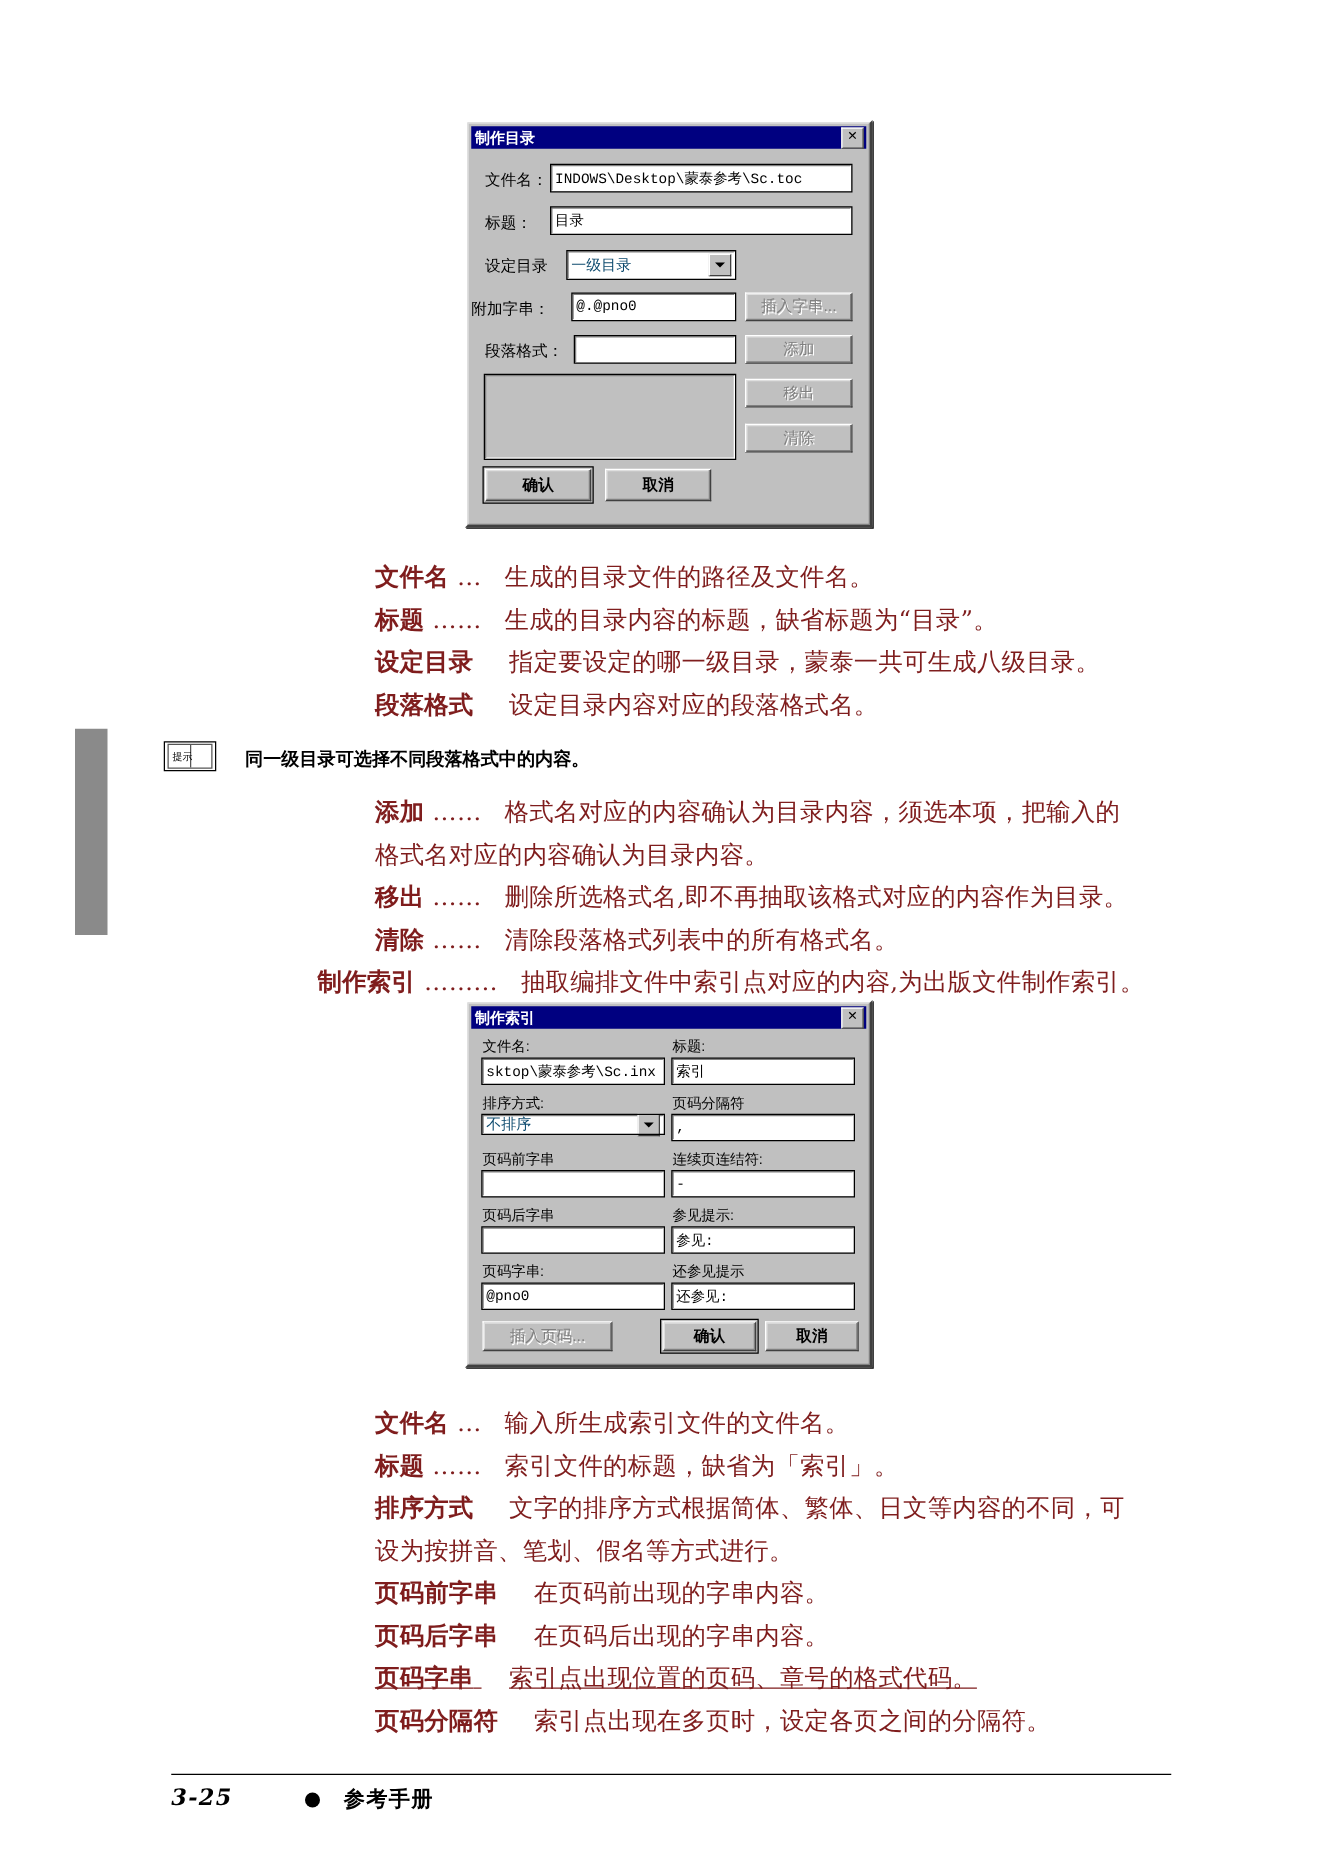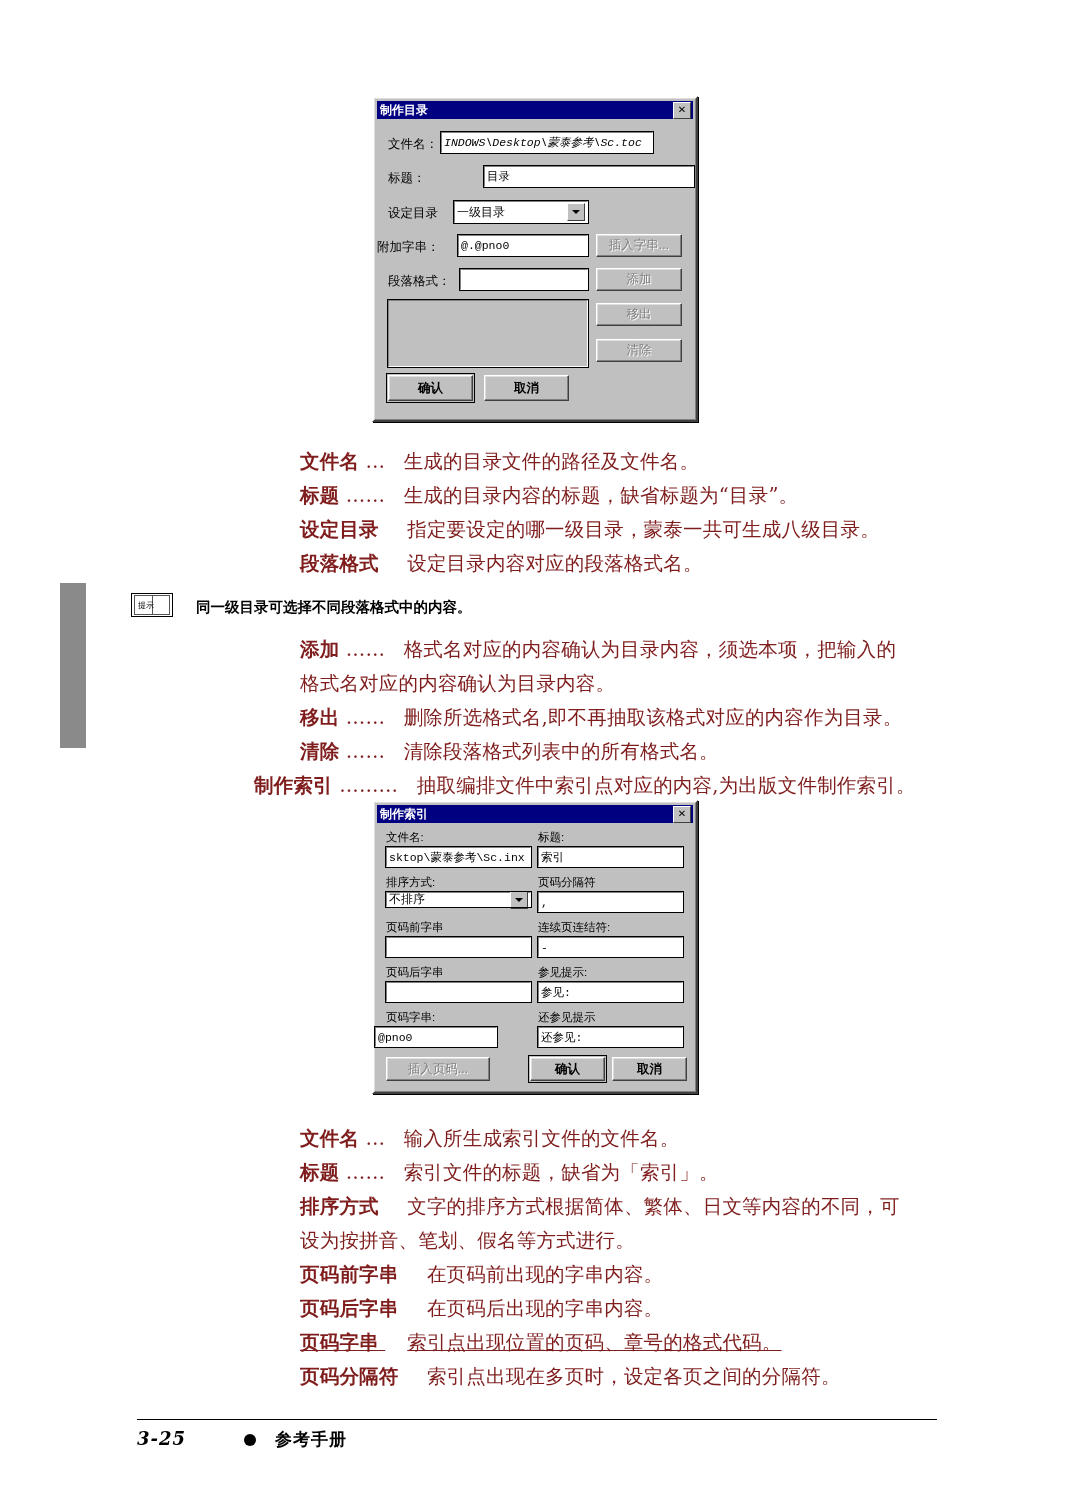--- a/index.html
+++ b/index.html
@@ -107,21 +107,21 @@
     background: #ffffff;
     border-top: 1px solid #808080;
     border-left: 1px solid #808080;
     border-right: 1px solid #ffffff;
     border-bottom: 1px solid #ffffff;
     outline: 1px solid #000000;
     box-sizing: border-box;
     font-family: "Liberation Sans", "DejaVu Sans", sans-serif;
     font-size: 12px;
     padding: 1px 2px;
-    color: #000000;
+    color: #0c4a6e;
     display: flex;
     align-items: center;
     justify-content: space-between;
   }
   .combo .arrow-box {
     width: 16px;
     height: 16px;
     background: #c0c0c0;
     border-top: 1px solid #ffffff;
     border-left: 1px solid #ffffff;
@@ -267,24 +267,24 @@
 
 <div class="win-dialog" style="left:372px; top:96px; width:322px; height:322px;">
   <div class="win-inner">
 
     <div class="titlebar">
       <span class="title-text">制作目录</span>
       <span class="tb-btn">✕</span>
     </div>
 
     <div style="position:absolute; left:14px; top:38px;" class="fld-label">文件名：</div>
-    <div class="text-input" style="left:67px; top:34px; width:212px; height:21px; position:absolute;font-style:italic;">INDOWS\Desktop\蒙泰参考\Sc.toc</div>
+    <div class="text-input" style="left:67px; top:34px; width:240px; height:21px; position:absolute;">INDOWS\Desktop\蒙泰参考\Sc.toc</div>
 
     <div style="position:absolute; left:14px; top:72px;" class="fld-label">标题：</div>
-    <div class="text-input" style="left:67px; top:68px; width:210px; height:21px; position:absolute;margin-left:43px;">目录</div>
+    <div class="text-input" style="left:67px; top:68px; width:240px; height:21px; position:absolute;">目录</div>
 
     <div style="position:absolute; left:14px; top:107px;" class="fld-label">设定目录</div>
     <div class="combo" style="left:80px; top:103px; width:134px; height:22px; position:absolute;">
       <span>一级目录</span>
       <span class="arrow-box">
           <span class="arrow-dn"></span>
         </span>
     </div>
 
     <div style="position:absolute; left:3px; top:141px;" class="fld-label">附加字串：</div>
@@ -386,21 +386,21 @@
     <div class="fld-label" style="position:absolute; left:164px; top:118px; font-size:11.5px;">连续页连结符:</div>
     <div class="text-input" style="position:absolute; left:164px; top:135px; width:145px; height:20px;">-</div>
 
     <div class="fld-label" style="position:absolute; left:12px; top:163px; font-size:11.5px;">页码后字串</div>
     <div class="text-input" style="position:absolute; left:12px; top:180px; width:145px; height:20px;"></div>
 
     <div class="fld-label" style="position:absolute; left:164px; top:163px; font-size:11.5px;">参见提示:</div>
     <div class="text-input" style="position:absolute; left:164px; top:180px; width:145px; height:20px;">参见:</div>
 
     <div class="fld-label" style="position:absolute; left:12px; top:208px; font-size:11.5px;">页码字串:</div>
-    <div class="text-input" style="position:absolute; left:1px; top:225px; width:122px; height:20px;">@pno0</div>
+    <div class="text-input" style="position:absolute; left:12px; top:225px; width:145px; height:20px;">@pno0</div>
 
     <div class="fld-label" style="position:absolute; left:164px; top:208px; font-size:11.5px;">还参见提示</div>
     <div class="text-input" style="position:absolute; left:164px; top:225px; width:145px; height:20px;">还参见:</div>
 
     <div class="btn disabled" style="position:absolute; left:12px; top:255px; width:104px; height:24px;">插入页码...</div>
     <div class="btn default" style="position:absolute; left:156px; top:255px; width:75px; height:24px; font-weight:bold;">确认</div>
     <div class="btn" style="position:absolute; left:238px; top:255px; width:75px; height:24px; font-weight:bold;">取消</div>
   </div>
 </div>
 

